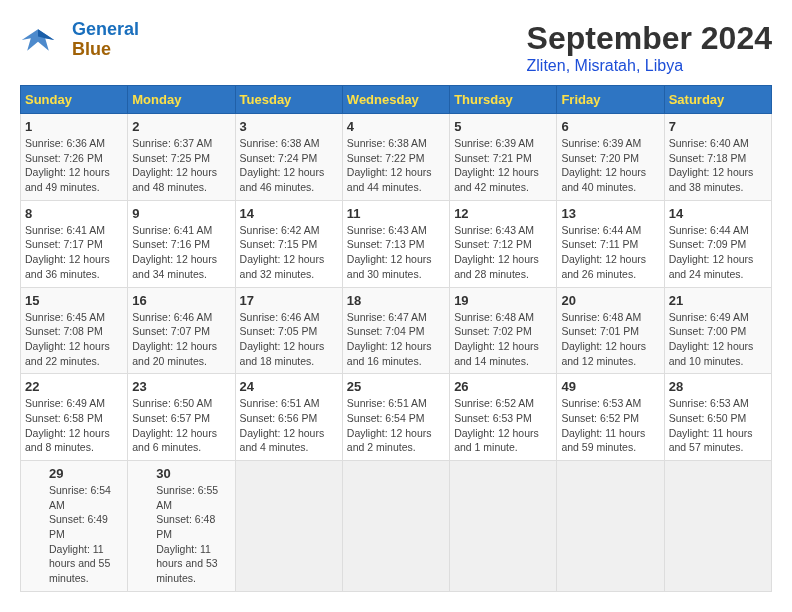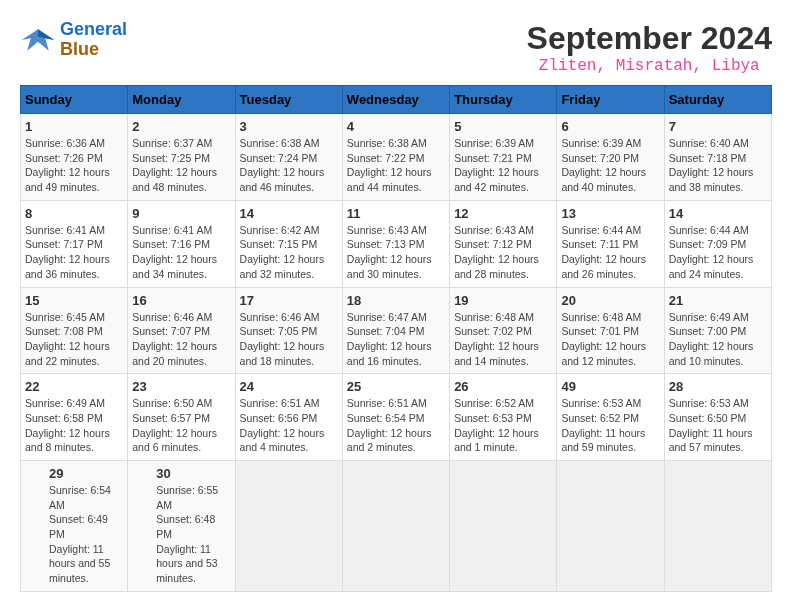--- a/index.html
+++ b/index.html
@@ -19,49 +19,49 @@
     .logo {
       display: flex;
       align-items: center;
       gap: 4px;
     }
     .logo-text {
       font-size: 18px;
       font-weight: bold;
       color: #333;
       line-height: 1.1;
+      margin-left: 12px;
     }
     .logo-text span {
       color: #1a6fbd;
     }
     .logo-bird {
       width: 36px;
       height: 36px;
     }
     .title-section {
-      text-align: center;
+      text-align: left;
     }
     .month-title {
       font-size: 32px;
       font-weight: bold;
       color: #333;
     }
     .location {
       font-size: 16px;
-      color: #ec4899;
-      font-family: Liberation Mono, monospace;
+      color: #1d4ed8;
     }
     .calendar {
       width: 100%;
       border-collapse: collapse;
       font-size: 11px;
     }
     .calendar th {
       background-color: #2e75c3;
-      color: #000000;
+      color: #fde047;
       padding: 6px 4px;
       text-align: left;
       font-size: 13px;
       font-weight: bold;
       border: 1px solid #2060a8;
     }
     .calendar td {
       vertical-align: top;
       padding: 5px 4px;
       border: 1px solid #ddd;

